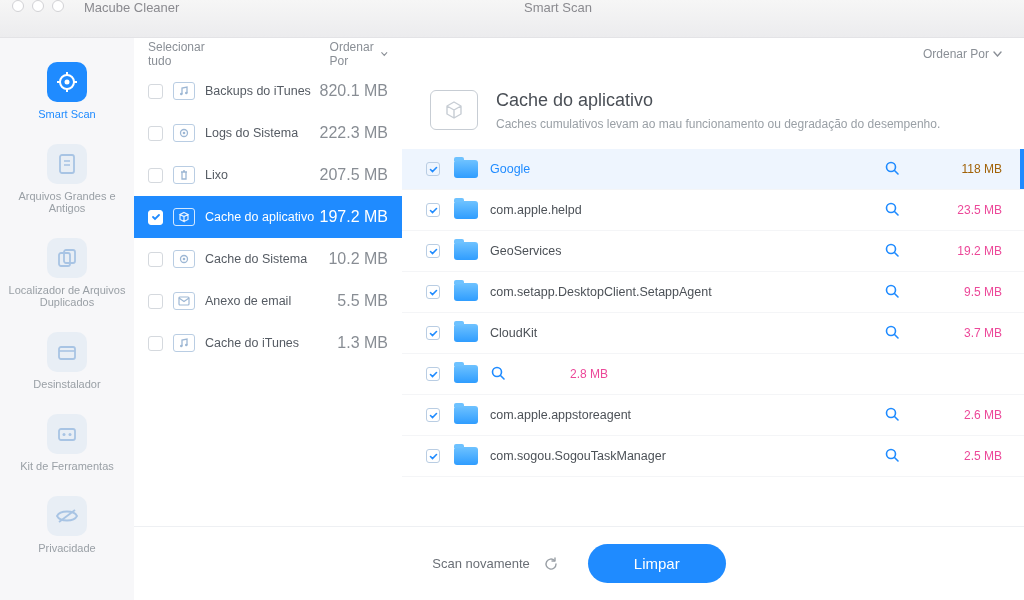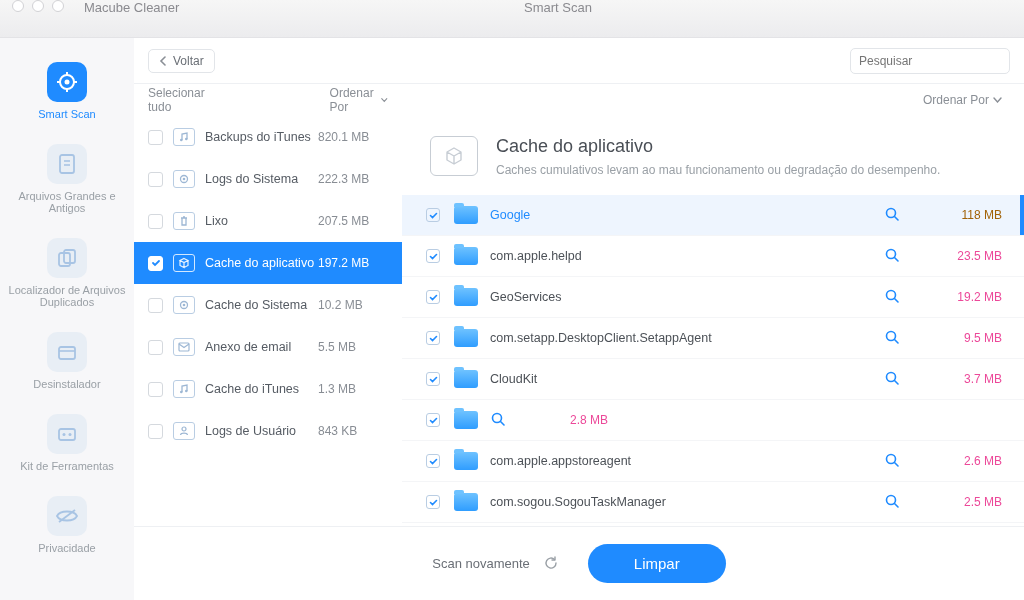--- a/index.html
+++ b/index.html
@@ -27,40 +27,40 @@
   .subhead-right { flex: 1; display: flex; justify-content: flex-end; padding: 0 22px; cursor: pointer; gap: 4px; align-items: center; }
   .panes { flex: 1; display: flex; overflow: hidden; }
   .cat-list { width: 268px; overflow-y: auto; }
   .cat-row { display: flex; align-items: center; padding: 12px 14px; font-size: 12.5px; color: #555b63; cursor: pointer; }
   .cat-row.selected { background: #1f8bff; color: #fff; }
   .chk { width: 15px; height: 15px; border: 1.5px solid #d5d9de; border-radius: 3px; margin-right: 10px; display: flex; align-items: center; justify-content: center; flex-shrink: 0; background:#fff; }
   .cat-row.selected .chk { background: #fff; border-color: #fff; }
   .cat-ico { width: 22px; height: 18px; border: 1.3px solid #b9cde3; border-radius: 3px; margin-right: 10px; display: flex; align-items: center; justify-content: center; flex-shrink: 0; }
   .cat-row.selected .cat-ico { border-color: rgba(255,255,255,.8); }
   .cat-name { flex: 1; }
-  .cat-size { width: 70px; text-align: left; color: #888d94; font-size: 12px; }
+  .cat-size { width: 70px; text-align: right; color: #888d94; font-size: 16px; }
   .cat-row.selected .cat-size { color: #fff; }
   .detail { flex: 1; display: flex; flex-direction: column; overflow: hidden; }
   .detail-head { display: flex; align-items: flex-start; gap: 18px; padding: 20px 28px 18px; }
   .folder-icon { width: 48px; height: 40px; border: 1.6px solid #c7cdd4; border-radius: 6px; display:flex;align-items:center;justify-content:center;color:#c7cdd4;font-size:18px; }
   .detail-title { font-size: 18px; color: #4a4f56; margin-bottom: 6px; font-weight: 500; }
   .detail-sub { font-size: 12px; color: #9aa0a6; }
   .item-list { flex: 1; overflow-y: auto; }
   .item-row { display: flex; align-items: center; padding: 11px 22px 11px 24px; font-size: 12.5px; color: #4c5157; border-bottom: 1px solid #f4f5f7; cursor: pointer; position: relative; }
   .item-row.active { background: #eef5fe; color: #1f8bff; }
   .item-row.active::after { content:""; position:absolute; right:0; top:0; bottom:0; width:4px; background:#1f8bff; }
   .tick { width: 14px; height: 14px; border: 1.4px solid #b9cde3; border-radius: 3px; margin-right: 14px; display:flex;align-items:center;justify-content:center;color:#1f8bff;font-size:10px;flex-shrink:0; }
   .folder-mini { width: 24px; height: 18px; background: linear-gradient(#6ec2ff,#2f9dff); border-radius: 3px; margin-right: 12px; position: relative; flex-shrink: 0; }
   .folder-mini::before { content:""; position:absolute; top:-3px; left:0; width:10px; height:4px; background:#6ec2ff; border-radius:2px 2px 0 0; }
   .item-name { flex: 1; }
   .mag { width: 18px; height: 18px; color:#1f8bff; margin-right: 36px; flex-shrink: 0; }
   .item-size { width: 64px; text-align: right; color: #ec4899; font-size: 12px; }
   .item-row.active .item-size { color:#a16207; font-weight:400; }
   .footer { height: 74px; display: flex; align-items: center; justify-content: center; gap: 30px; border-top: 1px solid #eef0f3; }
-  .scan-again { font-size: 13px; color: #6a6f76; display: flex; gap: 14px; cursor: pointer; }
+  .scan-again { font-size: 13px; color: #6a6f76; display: flex; align-items: center; gap: 14px; cursor: pointer; }
   .clean-btn { background: #1f8bff; color: #fff; font-size: 15px; border: none; border-radius: 22px; padding: 11px 46px; cursor: pointer; font-weight: 500; }
   svg { display:block; }
 </style>
 </head>
 <body>
 
 <div class="titlebar">
   <div class="traffic">
     <div class="dot"></div>
     <div class="dot"></div>
@@ -128,35 +128,20 @@
           <svg width="24" height="16" viewBox="0 0 24 16">
             <path d="M2 8 C5 2 19 2 22 8 C19 14 5 14 2 8 Z" stroke="#a8c4e4" stroke-width="1.8" fill="none"></path>
             <line x1="4" y1="14" x2="20" y2="2" stroke="#a8c4e4" stroke-width="1.8"></line>
           </svg>
         </div>
         <div>Privacidade</div>
       </div>
     </div>
 
   <div class="content">
-    <div class="topbar">
-      <button class="back-btn">
-        <svg width="8" height="10" viewBox="0 0 8 10">
-            <path d="M6 1 L2 5 L6 9" stroke="#8a8f96" stroke-width="1.6" fill="none" stroke-linecap="round"></path>
-          </svg>
-        <span>Voltar</span>
-      </button>
-      <div class="search-wrap">
-        <input placeholder="Pesquisar" style="">
-        <svg width="13" height="13" viewBox="0 0 13 13">
-            <circle cx="5.5" cy="5.5" r="4" stroke="#9aa0a6" stroke-width="1.4" fill="none"></circle>
-            <line x1="9" y1="9" x2="12" y2="12" stroke="#9aa0a6" stroke-width="1.4" stroke-linecap="round"></line>
-          </svg>
-      </div>
-    </div>
 
     <div class="subhead">
       <div class="subhead-left">
         <span>Selecionar tudo</span>
         <span class="sort">
           <span>Ordenar Por</span>
           <svg width="9" height="6" viewBox="0 0 9 6">
               <path d="M1 1 L4.5 5 L8 1" stroke="#8a8f96" stroke-width="1.4" fill="none" stroke-linecap="round"></path>
             </svg>
         </span>
@@ -245,31 +230,20 @@
             <div class="cat-ico">
               <svg width="12" height="12" viewBox="0 0 12 12">
                 <path d="M4 9 V3 L9 2 V8" stroke="#9db7d4" stroke-width="1.3" fill="none"></path>
                 <circle cx="3.3" cy="9" r="1.3" fill="#9db7d4"></circle>
                 <circle cx="8.3" cy="8" r="1.3" fill="#9db7d4"></circle>
               </svg>
             </div>
             <div class="cat-name">Cache do iTunes</div>
             <div class="cat-size">1.3 MB</div>
           </div>
-          <div class="cat-row">
-            <div class="chk"></div>
-            <div class="cat-ico">
-              <svg width="12" height="12" viewBox="0 0 12 12">
-                <circle cx="6" cy="4" r="2" stroke="#9db7d4" stroke-width="1.2" fill="none"></circle>
-                <path d="M2.5 10 C3 7.5 9 7.5 9.5 10" stroke="#9db7d4" stroke-width="1.2" fill="none"></path>
-              </svg>
-            </div>
-            <div class="cat-name">Logs de Usuário</div>
-            <div class="cat-size">843 KB</div>
-          </div>
         </div>
 
       <div class="detail">
         <div class="detail-head">
           <div class="folder-icon">
             <svg width="20" height="20" viewBox="0 0 20 20">
                 <path d="M10 2 L17 6 L10 10 L3 6 Z M3 6 V14 L10 18 V10 M17 6 V14 L10 18" stroke="#c7cdd4" stroke-width="1.4" fill="none" stroke-linejoin="round"></path>
               </svg>
           </div>
           <div>

